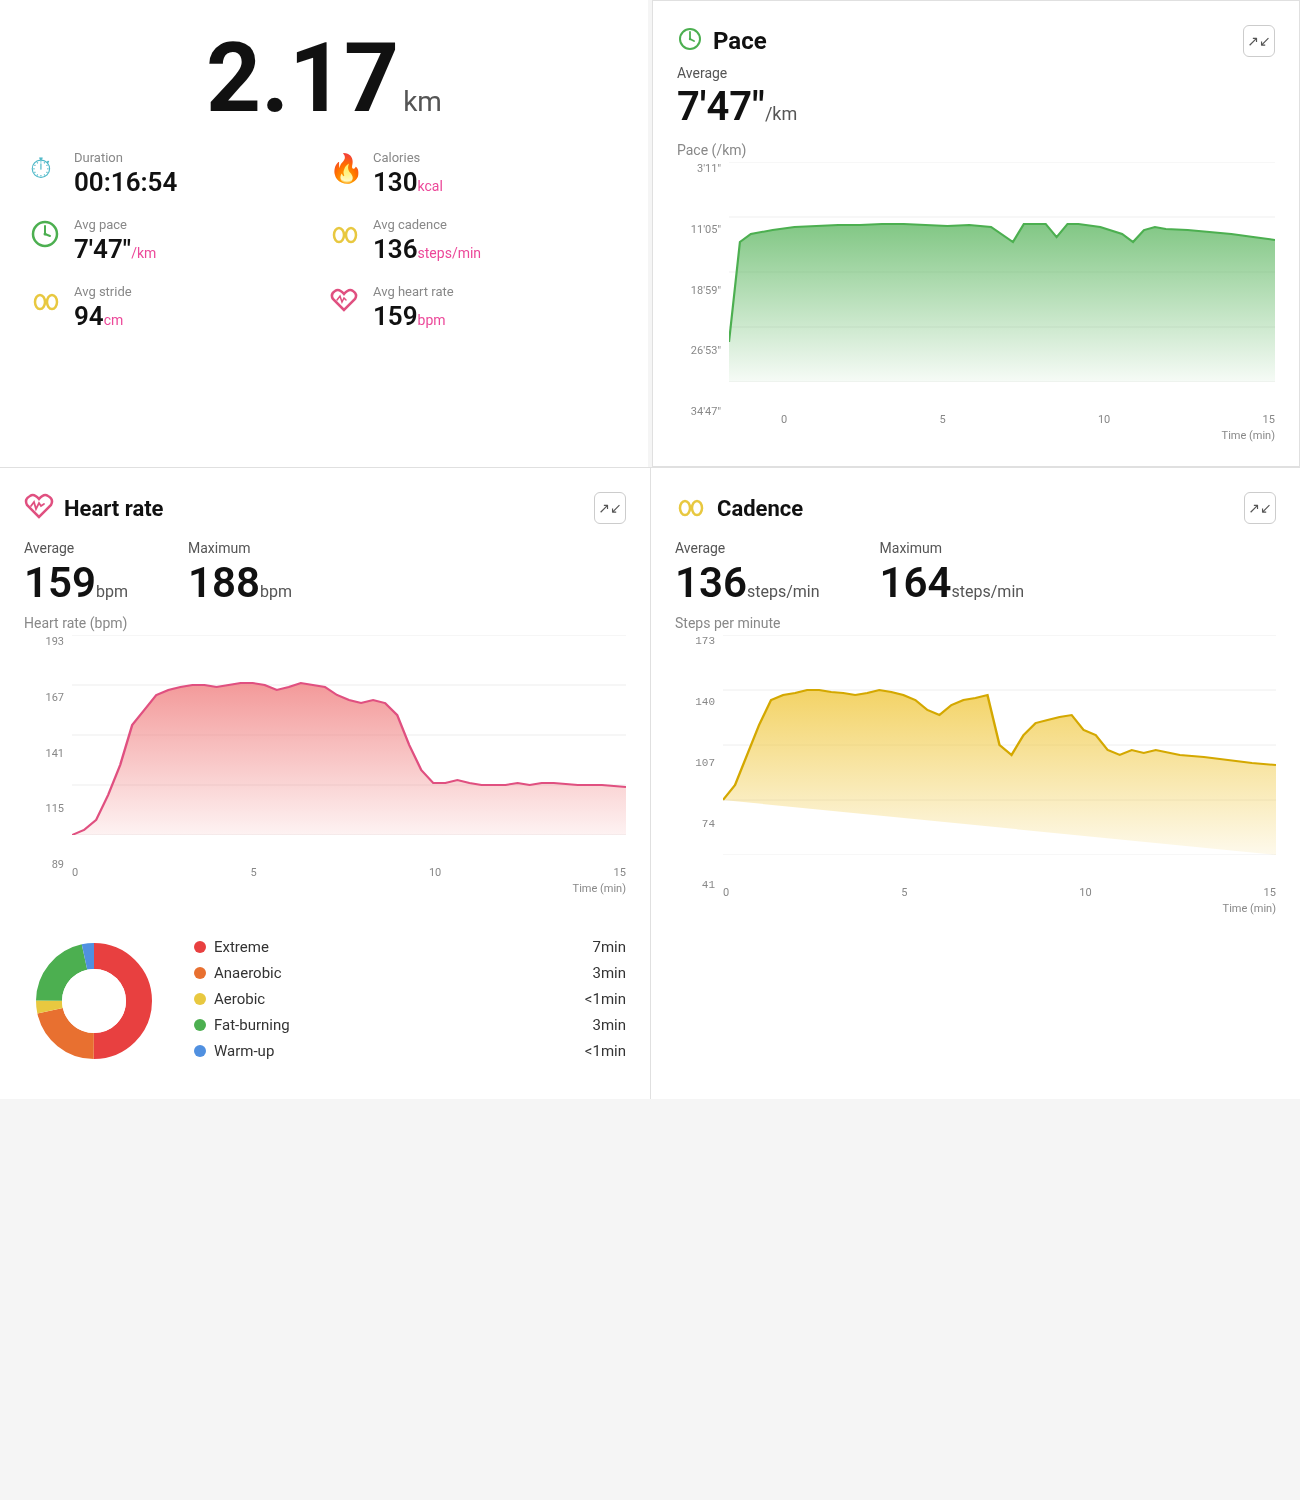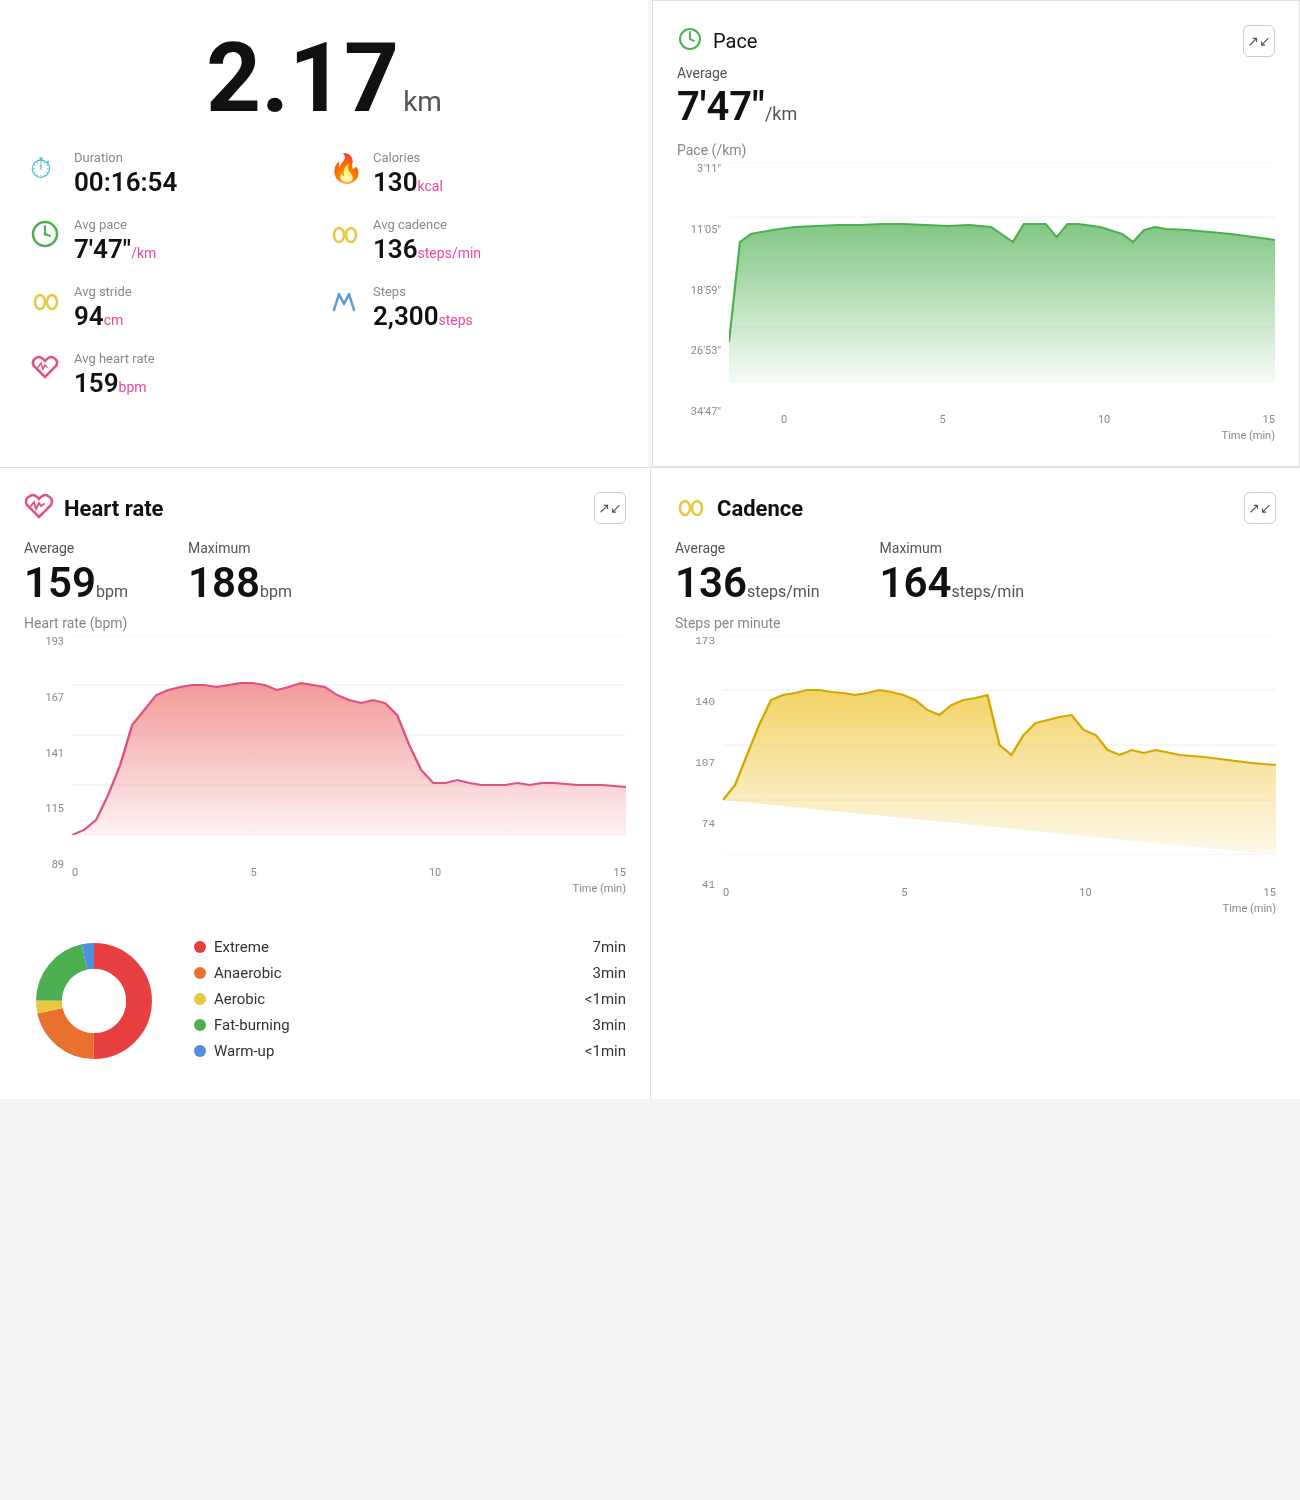--- a/index.html
+++ b/index.html
@@ -85,22 +85,22 @@
       align-items: center;
       justify-content: space-between;
       margin-bottom: 8px;
     }
     .chart-card-title-row {
       display: flex;
       align-items: center;
       gap: 10px;
     }
     .chart-card-title {
-      font-size: 20px;
-      font-weight: 400;
+      font-size: 24px;
+      font-weight: 700;
       color: #111;
     }
     .expand-btn {
       width: 32px;
       height: 32px;
       border: 1px solid #ccc;
       border-radius: 6px;
       background: #fff;
       display: flex;
       align-items: center;
@@ -333,33 +333,20 @@
             </svg>
         </div>
         <div class="stat-content">
           <div class="stat-label">Avg stride</div>
           <div class="stat-value">
             <span>94</span><span class="unit">cm</span>
           </div>
         </div>
       </div>
 
-      <div class="stat-item">
-        <div class="stat-icon" style="color:#5b9bd5;">
-          <svg width="30" height="28" viewBox="0 0 30 28">
-              <path d="M5 24 L10 8 L15 18 L20 8 L25 24" fill="none" stroke="#5b9bd5" stroke-width="2.5" stroke-linecap="round" stroke-linejoin="round"></path>
-            </svg>
-        </div>
-        <div class="stat-content">
-          <div class="stat-label">Steps</div>
-          <div class="stat-value">
-            <span>2,300</span><span class="unit">steps</span>
-          </div>
-        </div>
-      </div>
 
       <div class="stat-item">
         <div class="stat-icon" style="color:#e05080;">
           <svg width="30" height="28" viewBox="0 0 30 28">
               <path d="M15 24 L4 13 Q1 8 6 5 Q10 2 15 8 Q20 2 24 5 Q29 8 26 13 Z" fill="none" stroke="#e05080" stroke-width="2.5"></path>
               <path d="M8 14 L11 10 L13 16 L15 12 L17 14" fill="none" stroke="#e05080" stroke-width="1.5" stroke-linecap="round"></path>
             </svg>
         </div>
         <div class="stat-content">
           <div class="stat-label">Avg heart rate</div>

